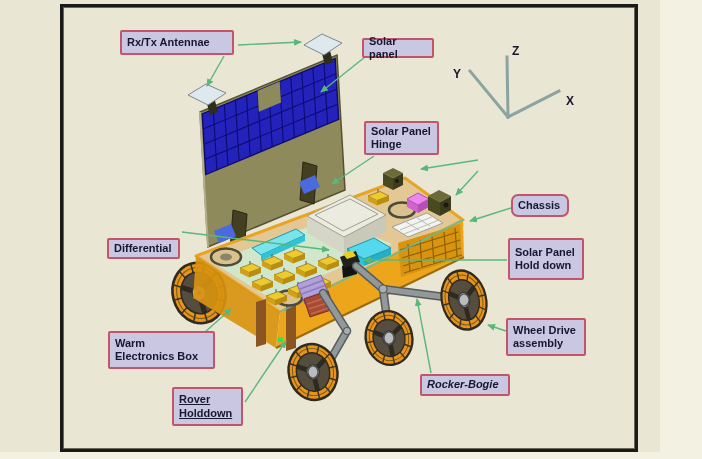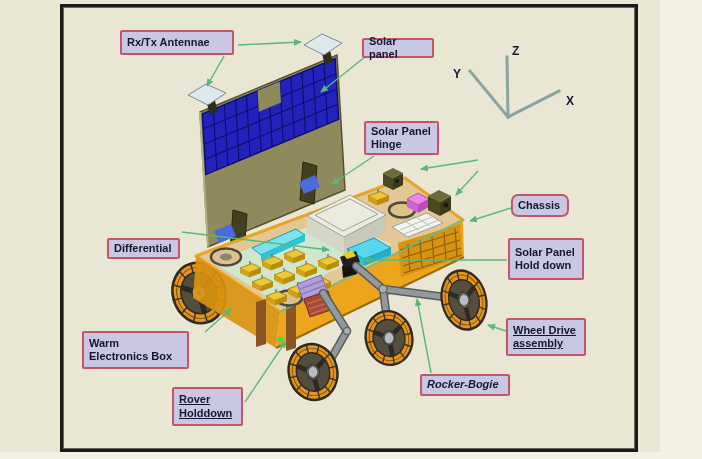--- a/index.html
+++ b/index.html
@@ -189,25 +189,25 @@
     </g>
   </svg>
 
   <div class="callout" style="left:120px;top:30px;width:114px;height:25px;">Rx/Tx Antennae</div>
   <div class="callout" style="left:362px;top:38px;width:72px;height:20px;">Solar panel</div>
   <div class="callout" style="left:364px;top:121px;width:75px;height:34px;">Solar Panel
 Hinge</div>
   <div class="callout" style="left:511px;top:194px;width:58px;height:23px;border-radius:7px;">Chassis</div>
   <div class="callout" style="left:508px;top:238px;width:76px;height:42px;">Solar Panel
 Hold down</div>
-  <div class="callout" style="left:506px;top:318px;width:80px;height:38px;text-decoration:underline;">Wheel Drive
+  <div class="callout" style="left:506px;top:318px;width:80px;height:38px;">Wheel Drive
 assembly</div>
   <div class="callout" style="left:420px;top:374px;width:90px;height:22px;font-style:italic;">Rocker-Bogie</div>
   <div class="callout" style="left:172px;top:387px;width:71px;height:39px;text-decoration:underline;">Rover
 Holddown</div>
-  <div class="callout" style="left:82px;top:331px;width:107px;height:38px;">Warm
+  <div class="callout" style="left:108px;top:331px;width:107px;height:38px;">Warm
 Electronics Box</div>
   <div class="callout" style="left:107px;top:238px;width:73px;height:21px;">Differential</div>
 
   <div class="axis-letter" style="left:512px;top:44px;">Z</div>
   <div class="axis-letter" style="left:453px;top:67px;">Y</div>
   <div class="axis-letter" style="left:566px;top:94px;">X</div>
 </div>
 
 </body></html>

